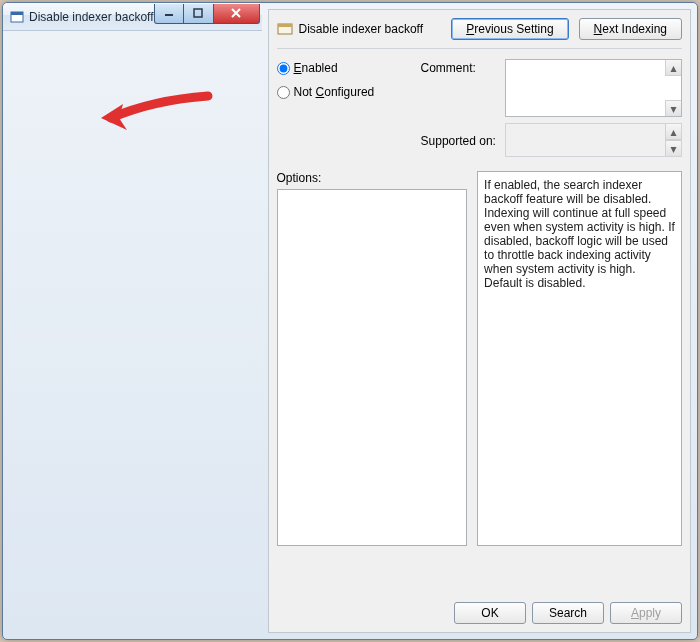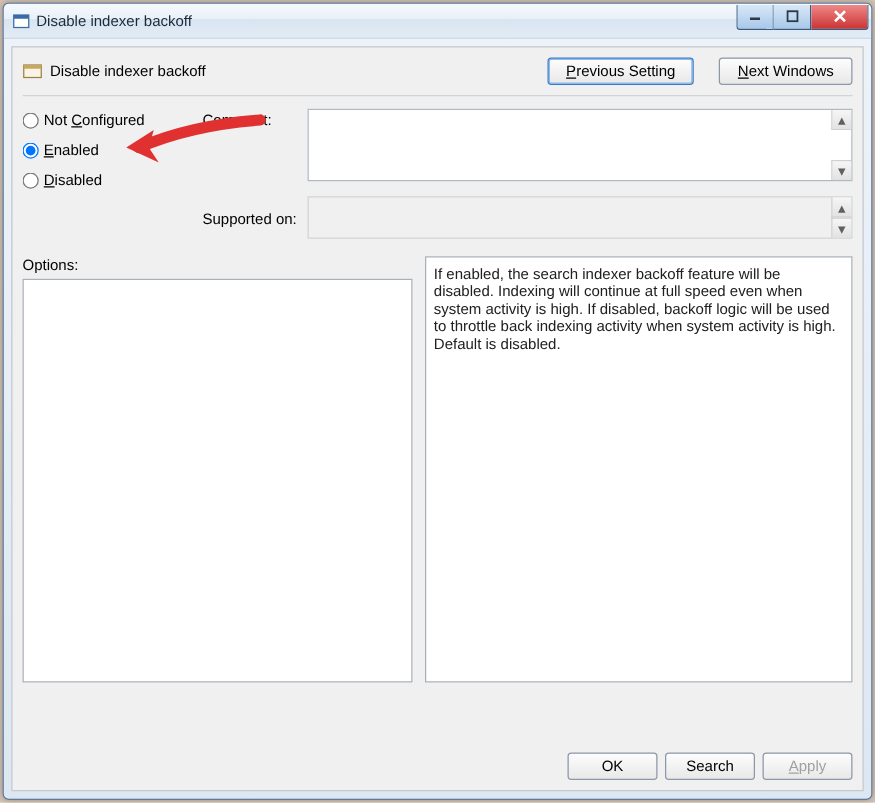--- a/index.html
+++ b/index.html
@@ -2,21 +2,21 @@
 <html><head>
 <meta charset="utf-8">
 <style>
   * { box-sizing: border-box; font-family: 'Segoe UI', Tahoma, sans-serif; font-size: 12px; }
   body { margin: 0; background: #d8c8b8; width: 700px; height: 642px; overflow: hidden; }
   .window {
     position: absolute; left: 2px; top: 2px; width: 696px; height: 638px;
     background: linear-gradient(#eef3f8, #dde7f2);
     border: 1px solid #5a7aa0; border-radius: 5px;
     box-shadow: 0 0 8px rgba(0,0,0,0.3);
-    display: flex; flex-direction: column;
+    display: flex; flex-direction: row;
   }
   .titlebar {
     height: 28px; display: flex; align-items: center;
     background: linear-gradient(#f6fafe 0%, #e8f0f8 45%, #d8e4f0 46%, #e2ecf6 100%);
     border-bottom: 1px solid #b8c8d8; border-radius: 5px 5px 0 0;
     padding-left: 6px;
   }
   .titlebar-icon { width: 16px; height: 16px; margin-right: 4px; }
   .titlebar-text { color: #1a2a3a; flex: 1; }
   .win-controls { display: flex; height: 20px; margin-right: 2px; margin-top: -6px; }
@@ -25,21 +25,21 @@
   .win-max { background: linear-gradient(#d8e8f8,#a8c8e8); border-left:none; }
   .win-close { width: 46px; background: linear-gradient(#e88,#c33); border-left:none; border-radius: 0 0 3px 0; color:#fff; }
   .win-btn svg { display:block; }
   .client {
     flex: 1; margin: 6px; background: #f0f0f0; border: 1px solid #c0c8d0;
     display: flex; flex-direction: column; padding: 8px;
   }
   .header-row { display:flex; align-items:center; margin-bottom: 6px; position: relative; }
   .hdr-icon { width: 16px; height: 16px; margin-right: 6px; }
   .hdr-title { flex:1; }
-  .nav-btns { display:flex; gap:20px; }
+  .nav-btns { display:flex; gap:10px; }
   .btn {
     background: linear-gradient(#fdfdfd,#e8e8e8);
     border: 1px solid #8a98a8; border-radius: 3px;
     padding: 3px 14px; color:#000; cursor:pointer;
   }
   .btn.default { border-color:#3a78c8; box-shadow:0 0 0 1px #8ab8f0 inset; }
   .btn.disabled { color:#a0a0a0; }
   .upper-grid {
     display: grid;
     grid-template-columns: 140px 80px 1fr;
@@ -122,39 +122,35 @@
     <div class="header-row">
       <span class="hdr-icon">
         <svg width="16" height="16">
             <rect x="1" y="3" width="14" height="10" fill="#f8f4e8" stroke="#a08040"></rect>
             <rect x="1" y="3" width="14" height="3" fill="#c8a860"></rect>
           </svg>
       </span>
       <span class="hdr-title">Disable indexer backoff</span>
       <div class="nav-btns">
         <button class="btn default"><span class="ul">P</span><span>revious Setting</span></button>
-        <button class="btn"><span class="ul">N</span><span>ext Windows</span></button>
+        <button class="btn"><span class="ul">N</span><span>ext Indexing</span></button>
       </div>
     </div>
 
     <div style="height:1px;background:#d0d4d8;margin:2px 0 4px 0"></div>
 
     <div class="upper-grid">
       <div class="radio-col">
         <label class="radio">
-          <input type="radio" name="state" style="">
-          <span>Not <span class="ul">C</span>onfigured</span>
-        </label>
-        <label class="radio">
           <input type="radio" name="state" checked="" style="">
           <span><span class="ul">E</span>nabled</span>
         </label>
         <label class="radio">
           <input type="radio" name="state" style="">
-          <span><span class="ul">D</span>isabled</span>
+          <span>Not <span class="ul">C</span>onfigured</span>
         </label>
       </div>
 
       <div class="lbl-right" style="grid-column:2;grid-row:1">Comment:</div>
       <div class="comment-box" style="grid-row:1">
         <span></span>
         <div class="scroll-up">▴</div>
         <div class="scroll-dn">▾</div>
       </div>
 

